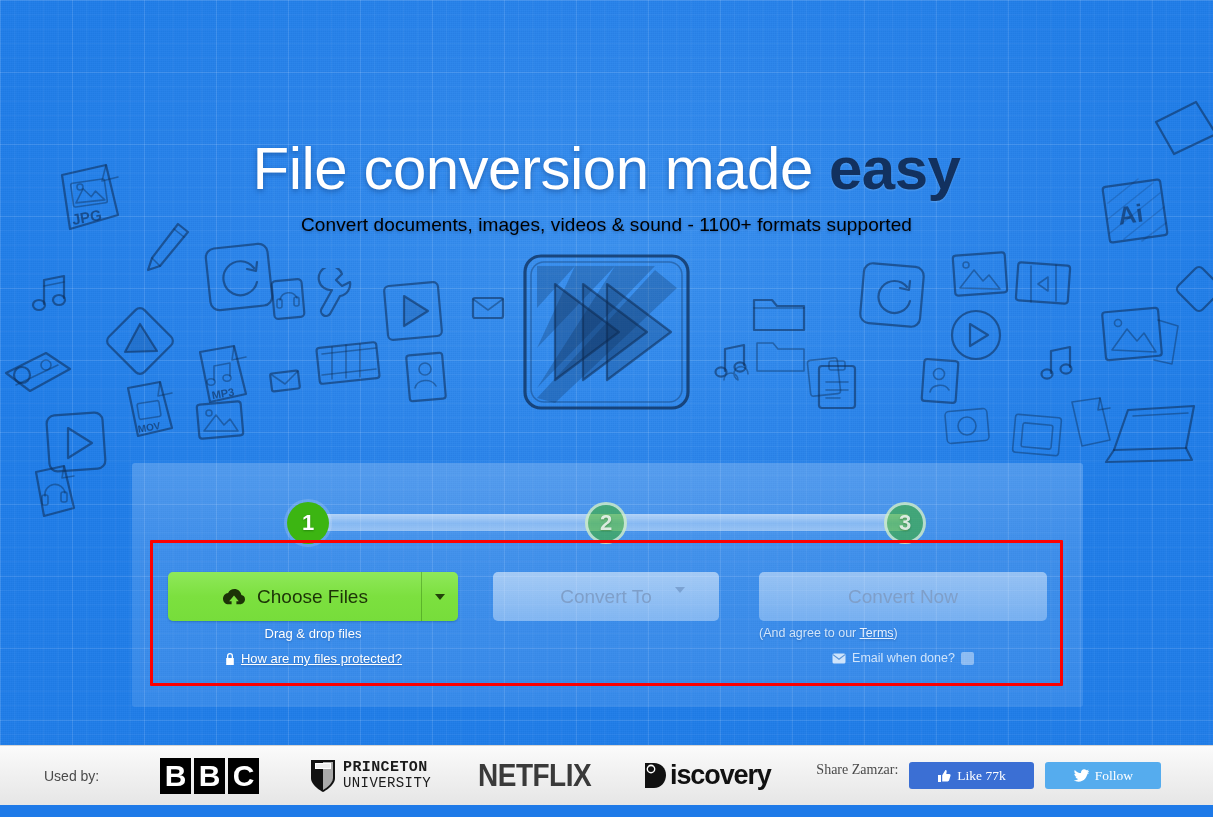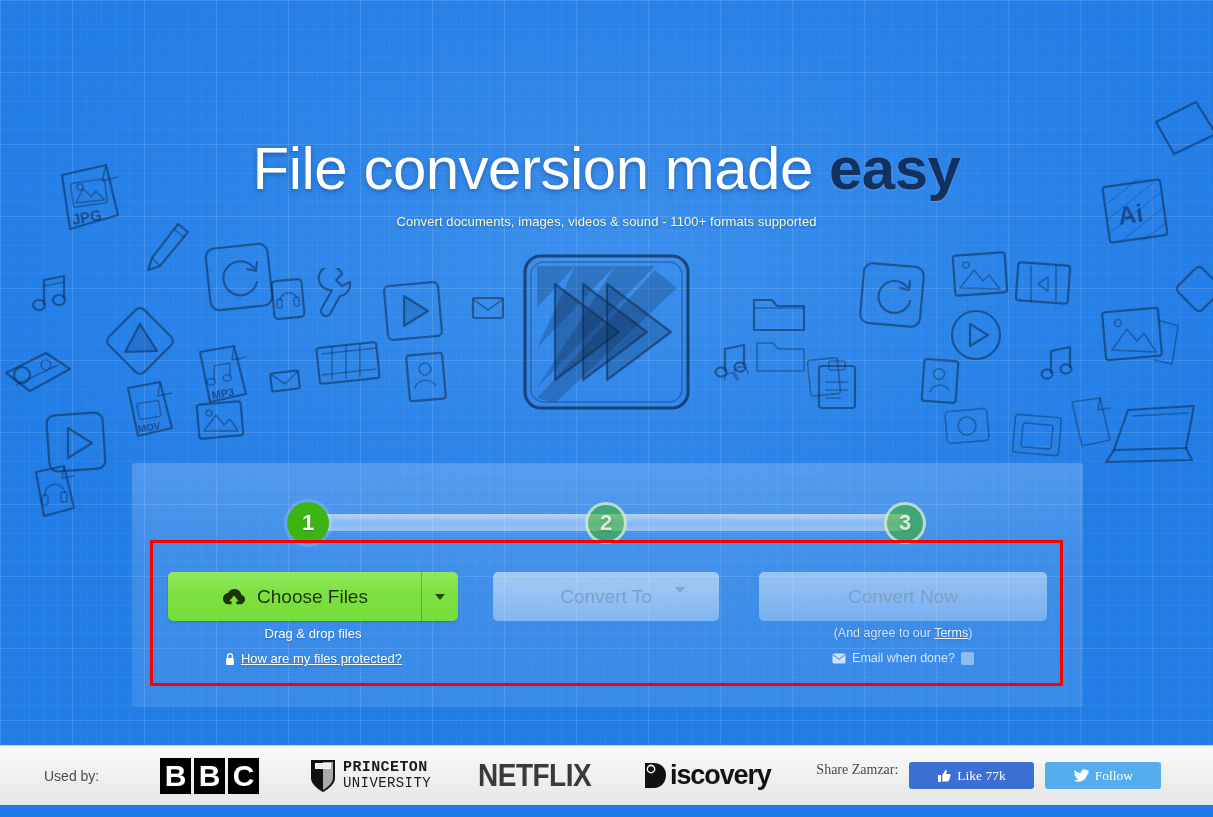--- a/index.html
+++ b/index.html
@@ -73,22 +73,22 @@
     letter-spacing: -0.5px;
     text-shadow: 0 2px 5px rgba(10,50,110,0.45);
   }
   .hero-title .accent {
     font-weight: 700;
     color: #12315f;
     text-shadow: 0 1px 2px rgba(160,210,255,0.30);
   }
   .hero-sub {
     margin-top: 8px;
-    font-size: 13px;
-    color: #fef9c3;
+    font-size: 19px;
+    color: #000000;
     letter-spacing: 0.1px;
     text-shadow: 0 1px 3px rgba(10,50,110,0.45);
   }
 
   
   .converter-panel {
     position: absolute;
     left: 132px;
     top: 463px;
     width: 951px;
@@ -285,21 +285,21 @@
     font-size: 13px;
     cursor: pointer;
     text-shadow: 0 1px 2px rgba(10,50,110,0.35);
   }
 
   .sub-right {
     position: absolute;
     left: 627px;
     top: 163px;
     width: 288px;
-    text-align: center;
+    text-align: left;
     font-size: 12.5px;
     color: #cfe4fb;
   }
   .terms-line { text-shadow: 0 1px 2px rgba(10,50,110,0.30); }
   .terms-link {
     color: #e6f1ff;
     text-decoration: underline;
     cursor: pointer;
   }
   .email-row {

